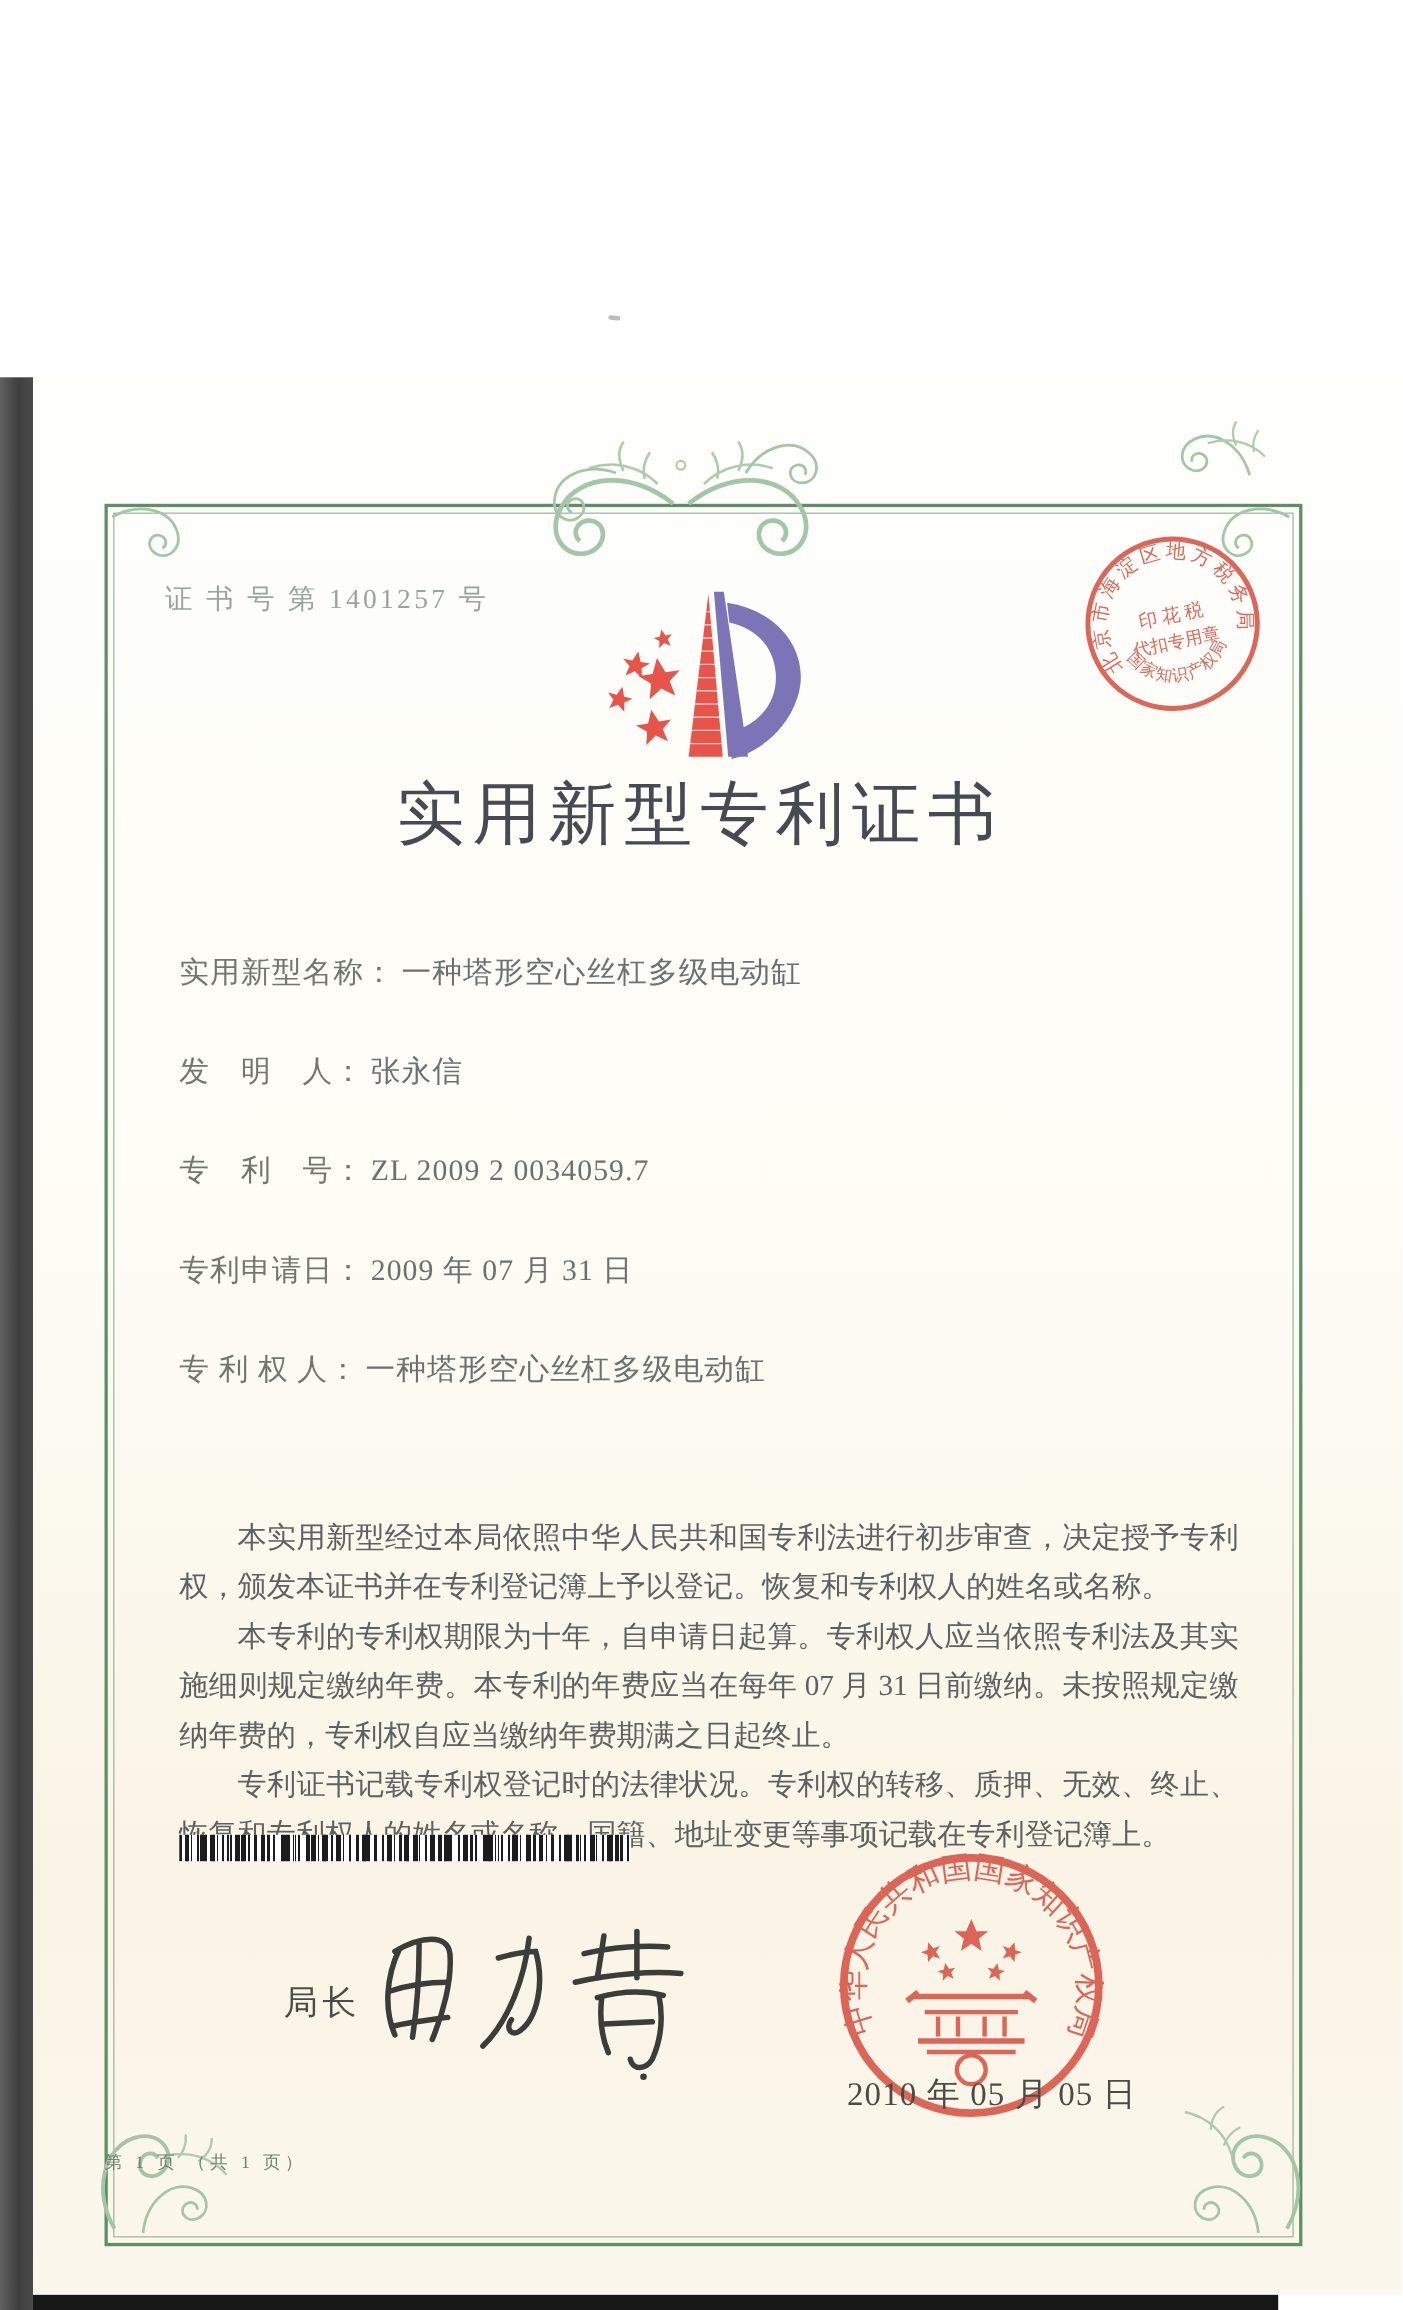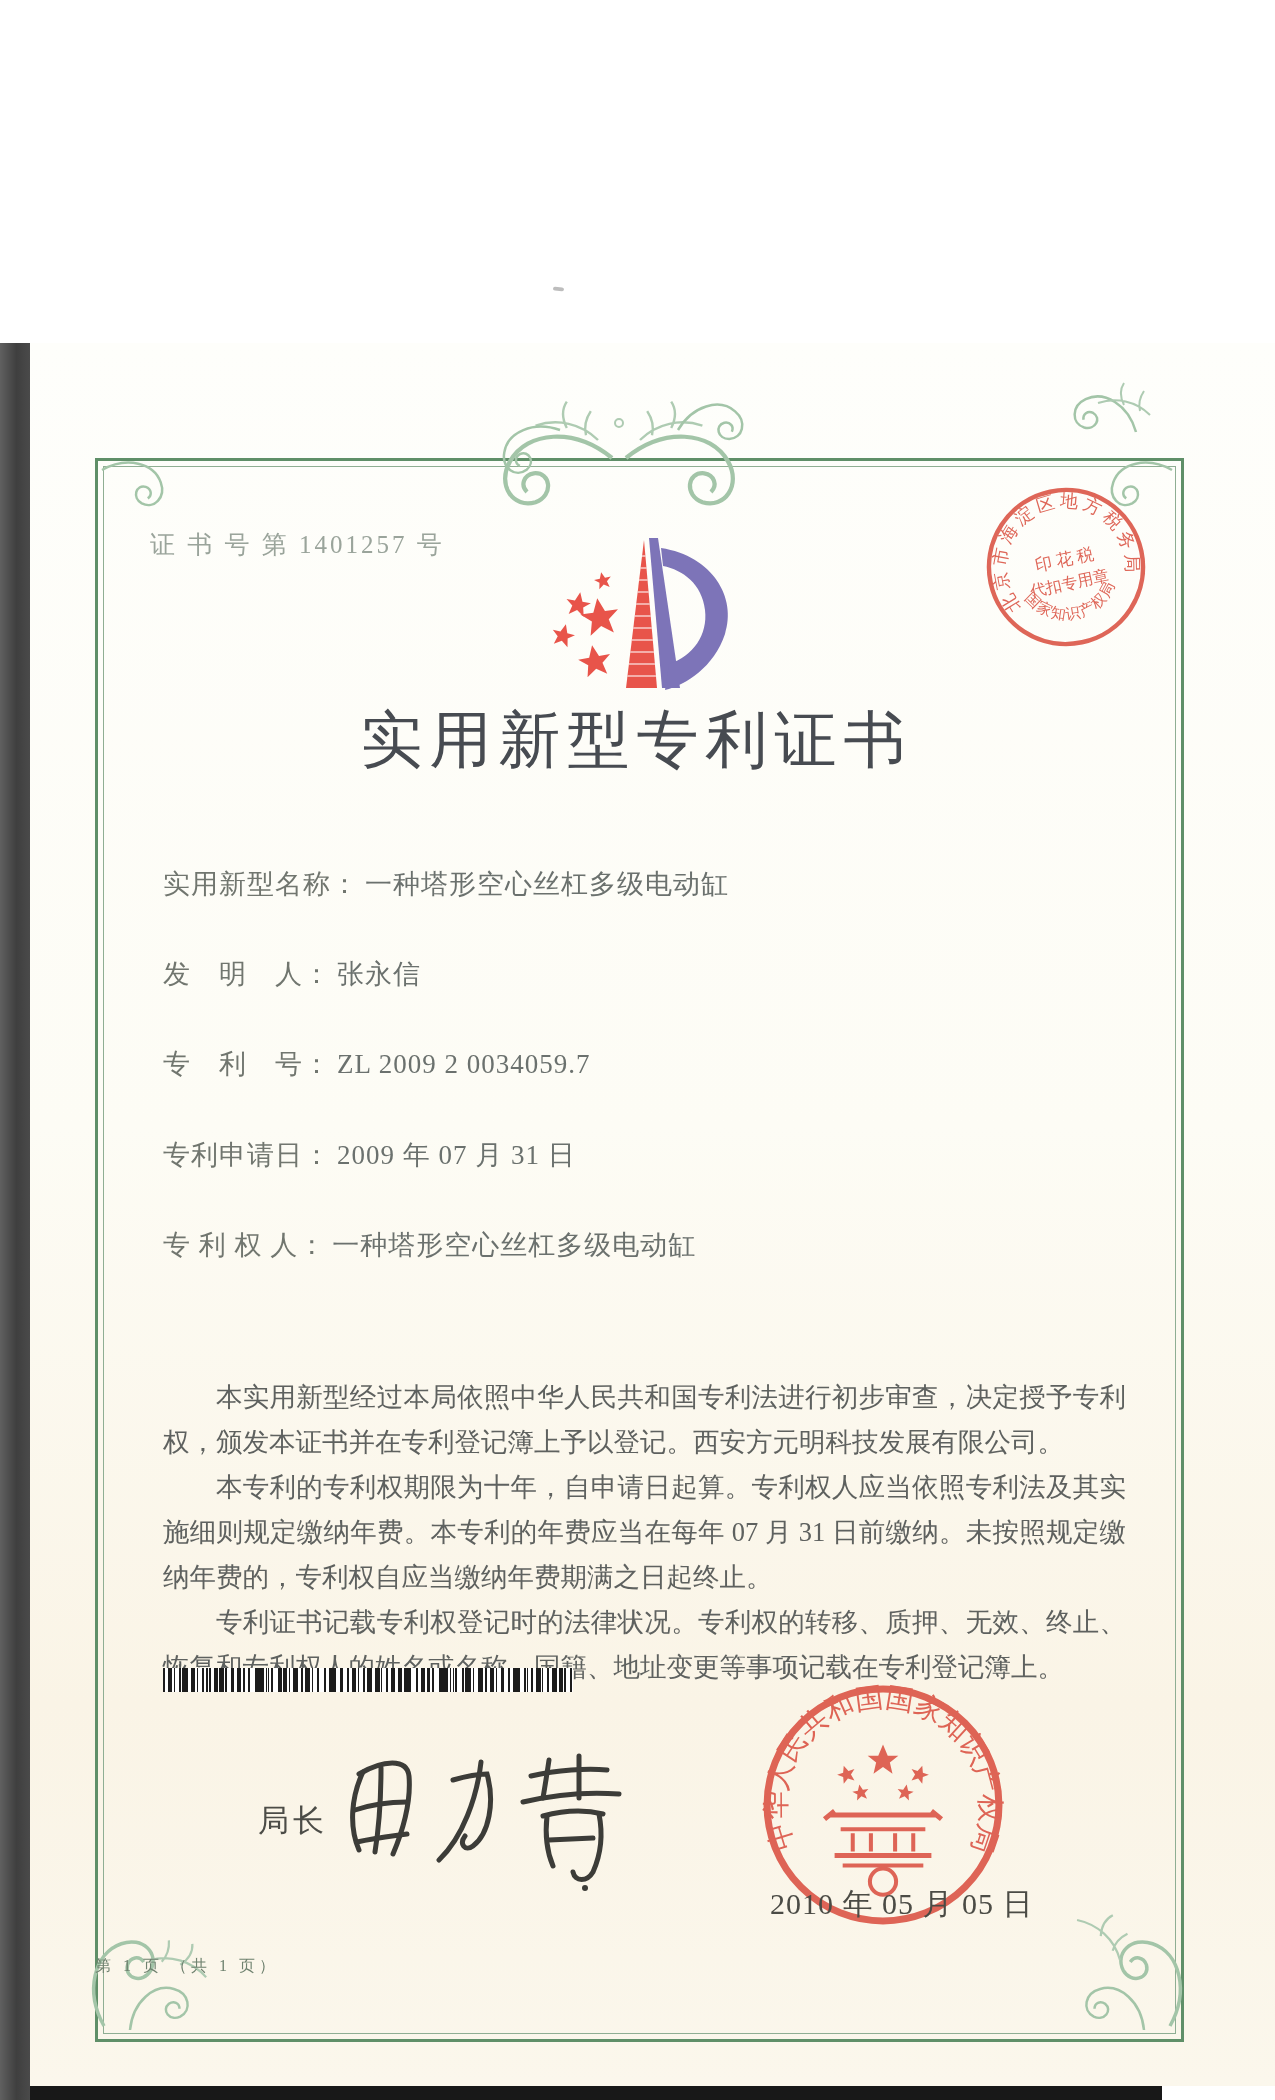--- a/index.html
+++ b/index.html
@@ -151,21 +151,21 @@
     <span class="label">专　利　号：</span><span class="value">ZL 2009 2 0034059.7</span>
   </div>
   <div class="field f3">
     <span class="label">专利申请日：</span><span class="value">2009 年 07 月 31 日</span>
   </div>
   <div class="field f4">
     <span class="label">专 利 权 人：</span><span class="value">一种塔形空心丝杠多级电动缸</span>
   </div>
 
   <div class="body-text">
-    <p>本实用新型经过本局依照中华人民共和国专利法进行初步审查，决定授予专利权，颁发本证书并在专利登记簿上予以登记。西安方元明科技发展有限公司。</p>
+    <p>本实用新型经过本局依照中华人民共和国专利法进行初步审查，决定授予专利权，颁发本证书并在专利登记簿上予以登记。恢复和专利权人的姓名或名称。</p>
     <p>本专利的专利权期限为十年，自申请日起算。专利权人应当依照专利法及其实施细则规定缴纳年费。本专利的年费应当在每年 07 月 31 日前缴纳。未按照规定缴纳年费的，专利权自应当缴纳年费期满之日起终止。</p>
     <p>专利证书记载专利权登记时的法律状况。专利权的转移、质押、无效、终止、恢复和专利权人的姓名或名称、国籍、地址变更等事项记载在专利登记簿上。</p>
   </div>
 
   <div class="barcode"></div>
 
   <div class="director">局长</div>
 
   <svg class="signature" viewBox="0 0 300 155">
     <g fill="none" stroke="#3c3c38" stroke-width="5" stroke-linecap="round">

